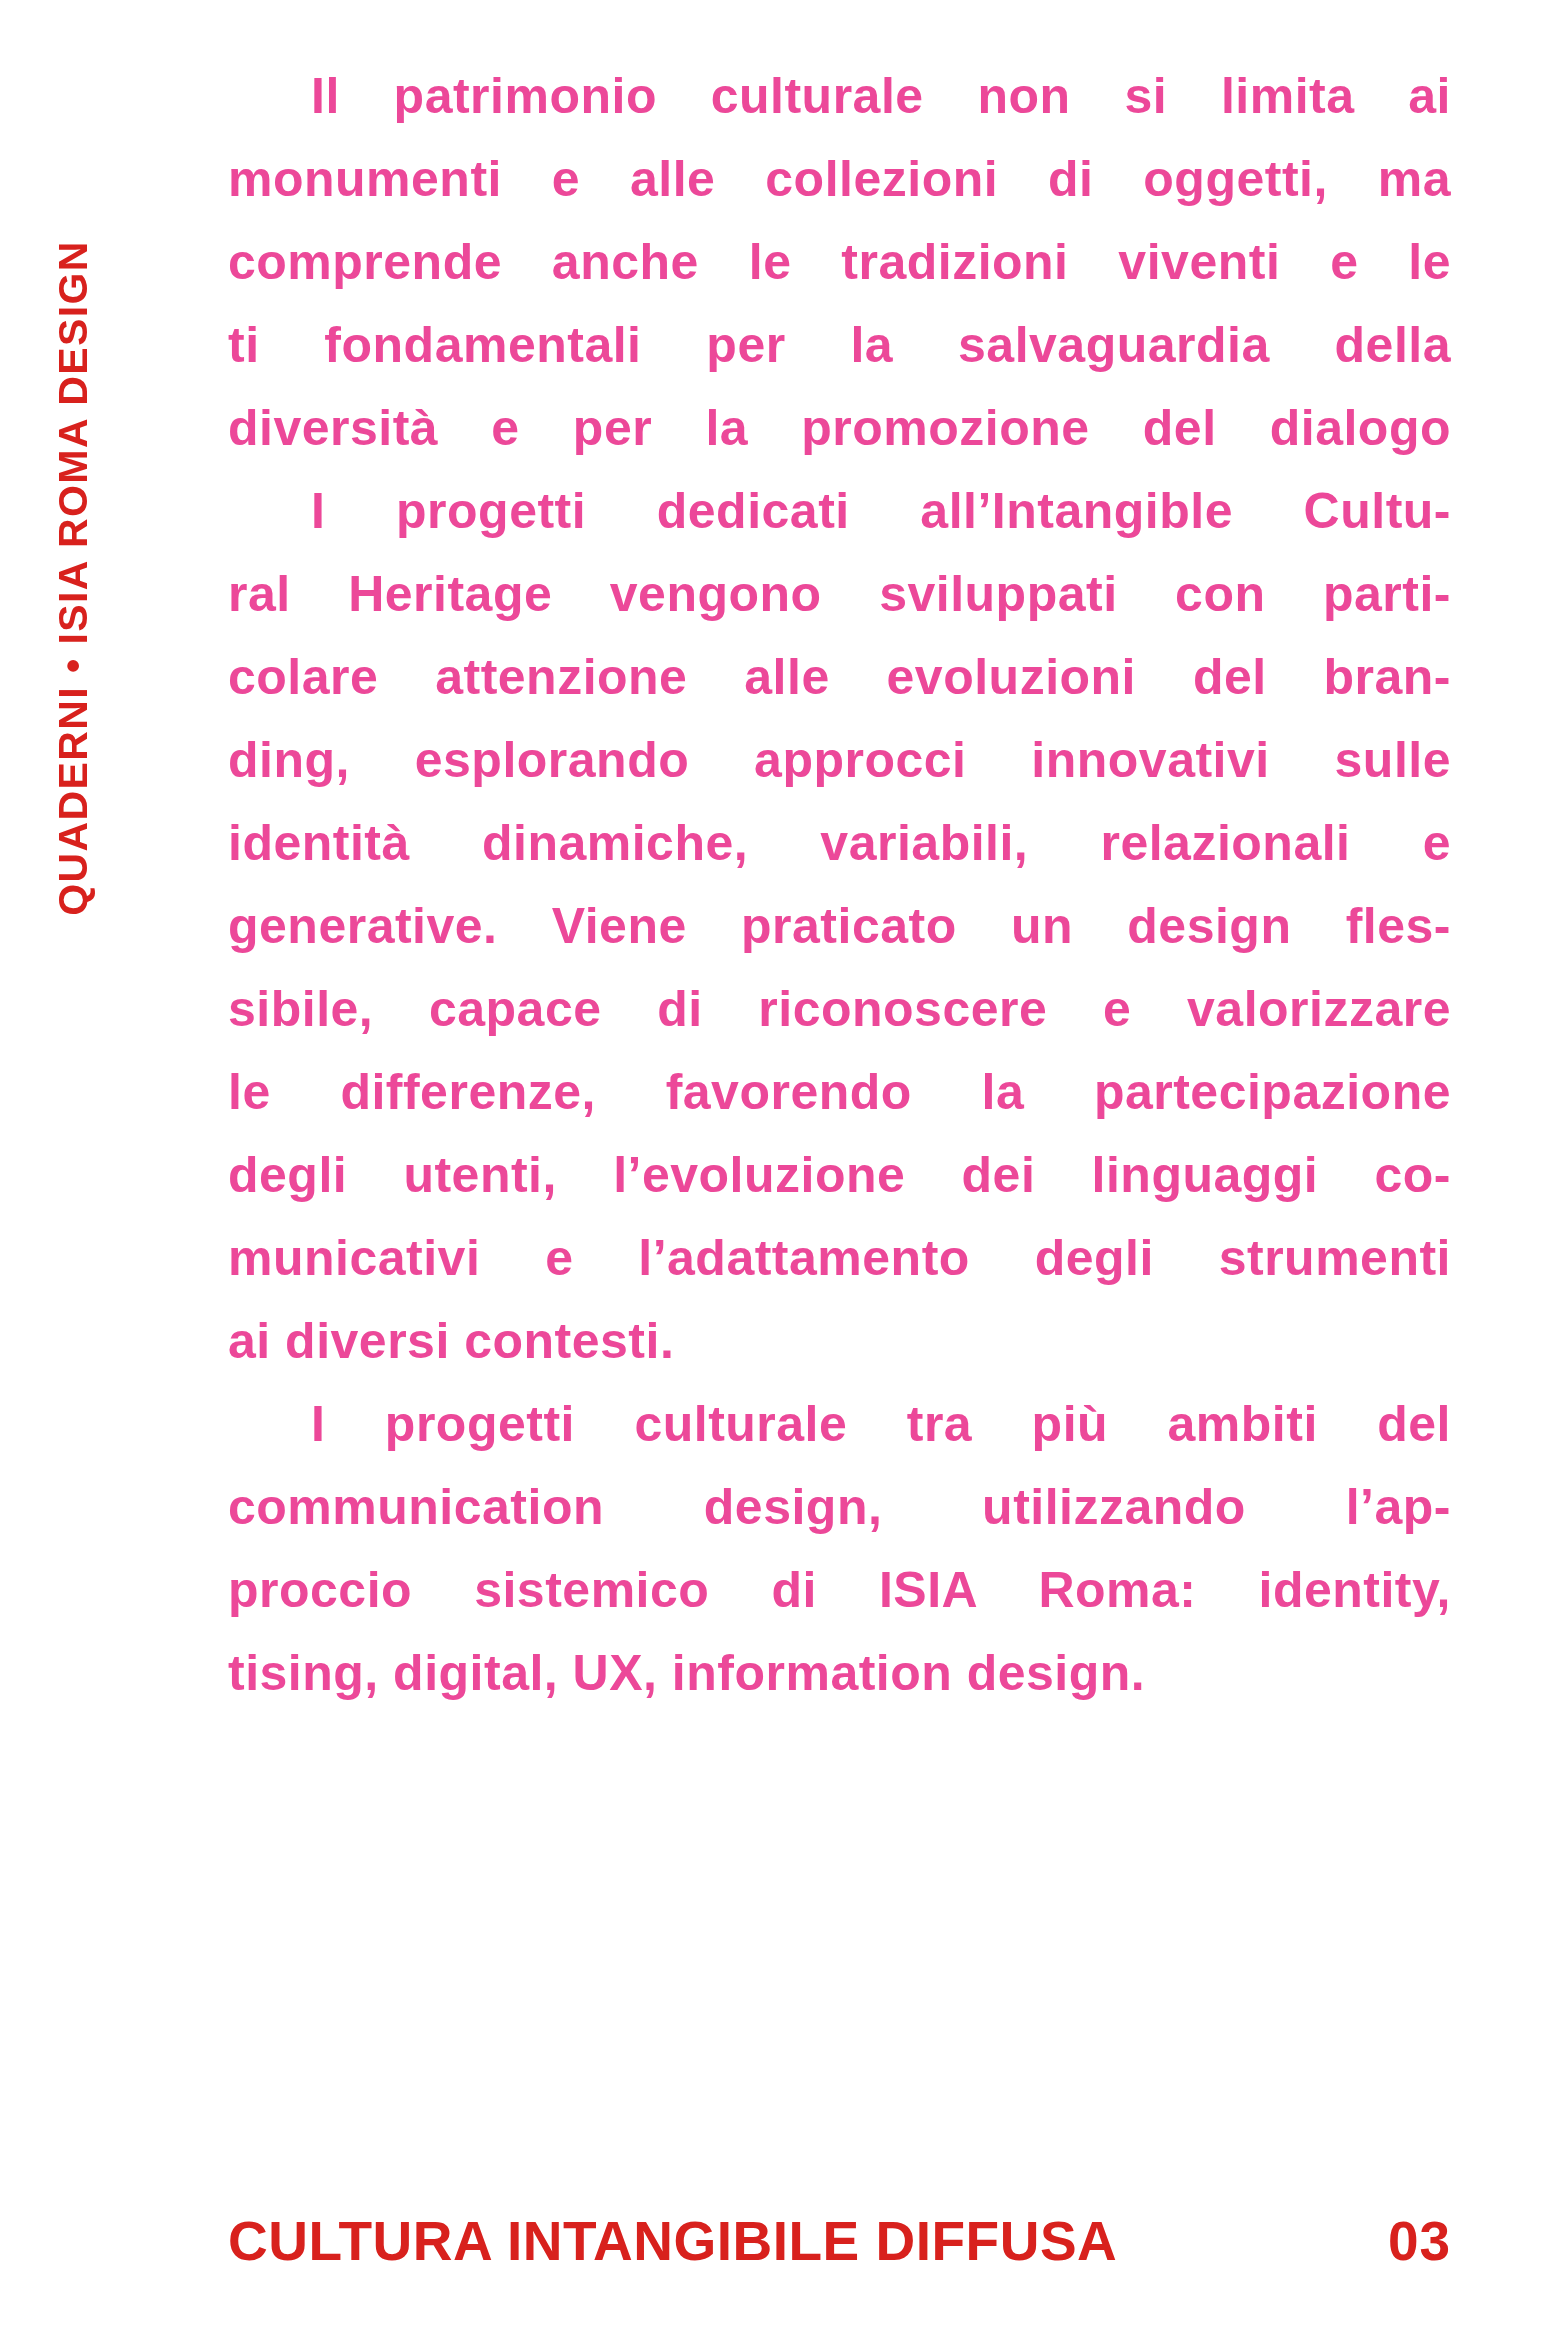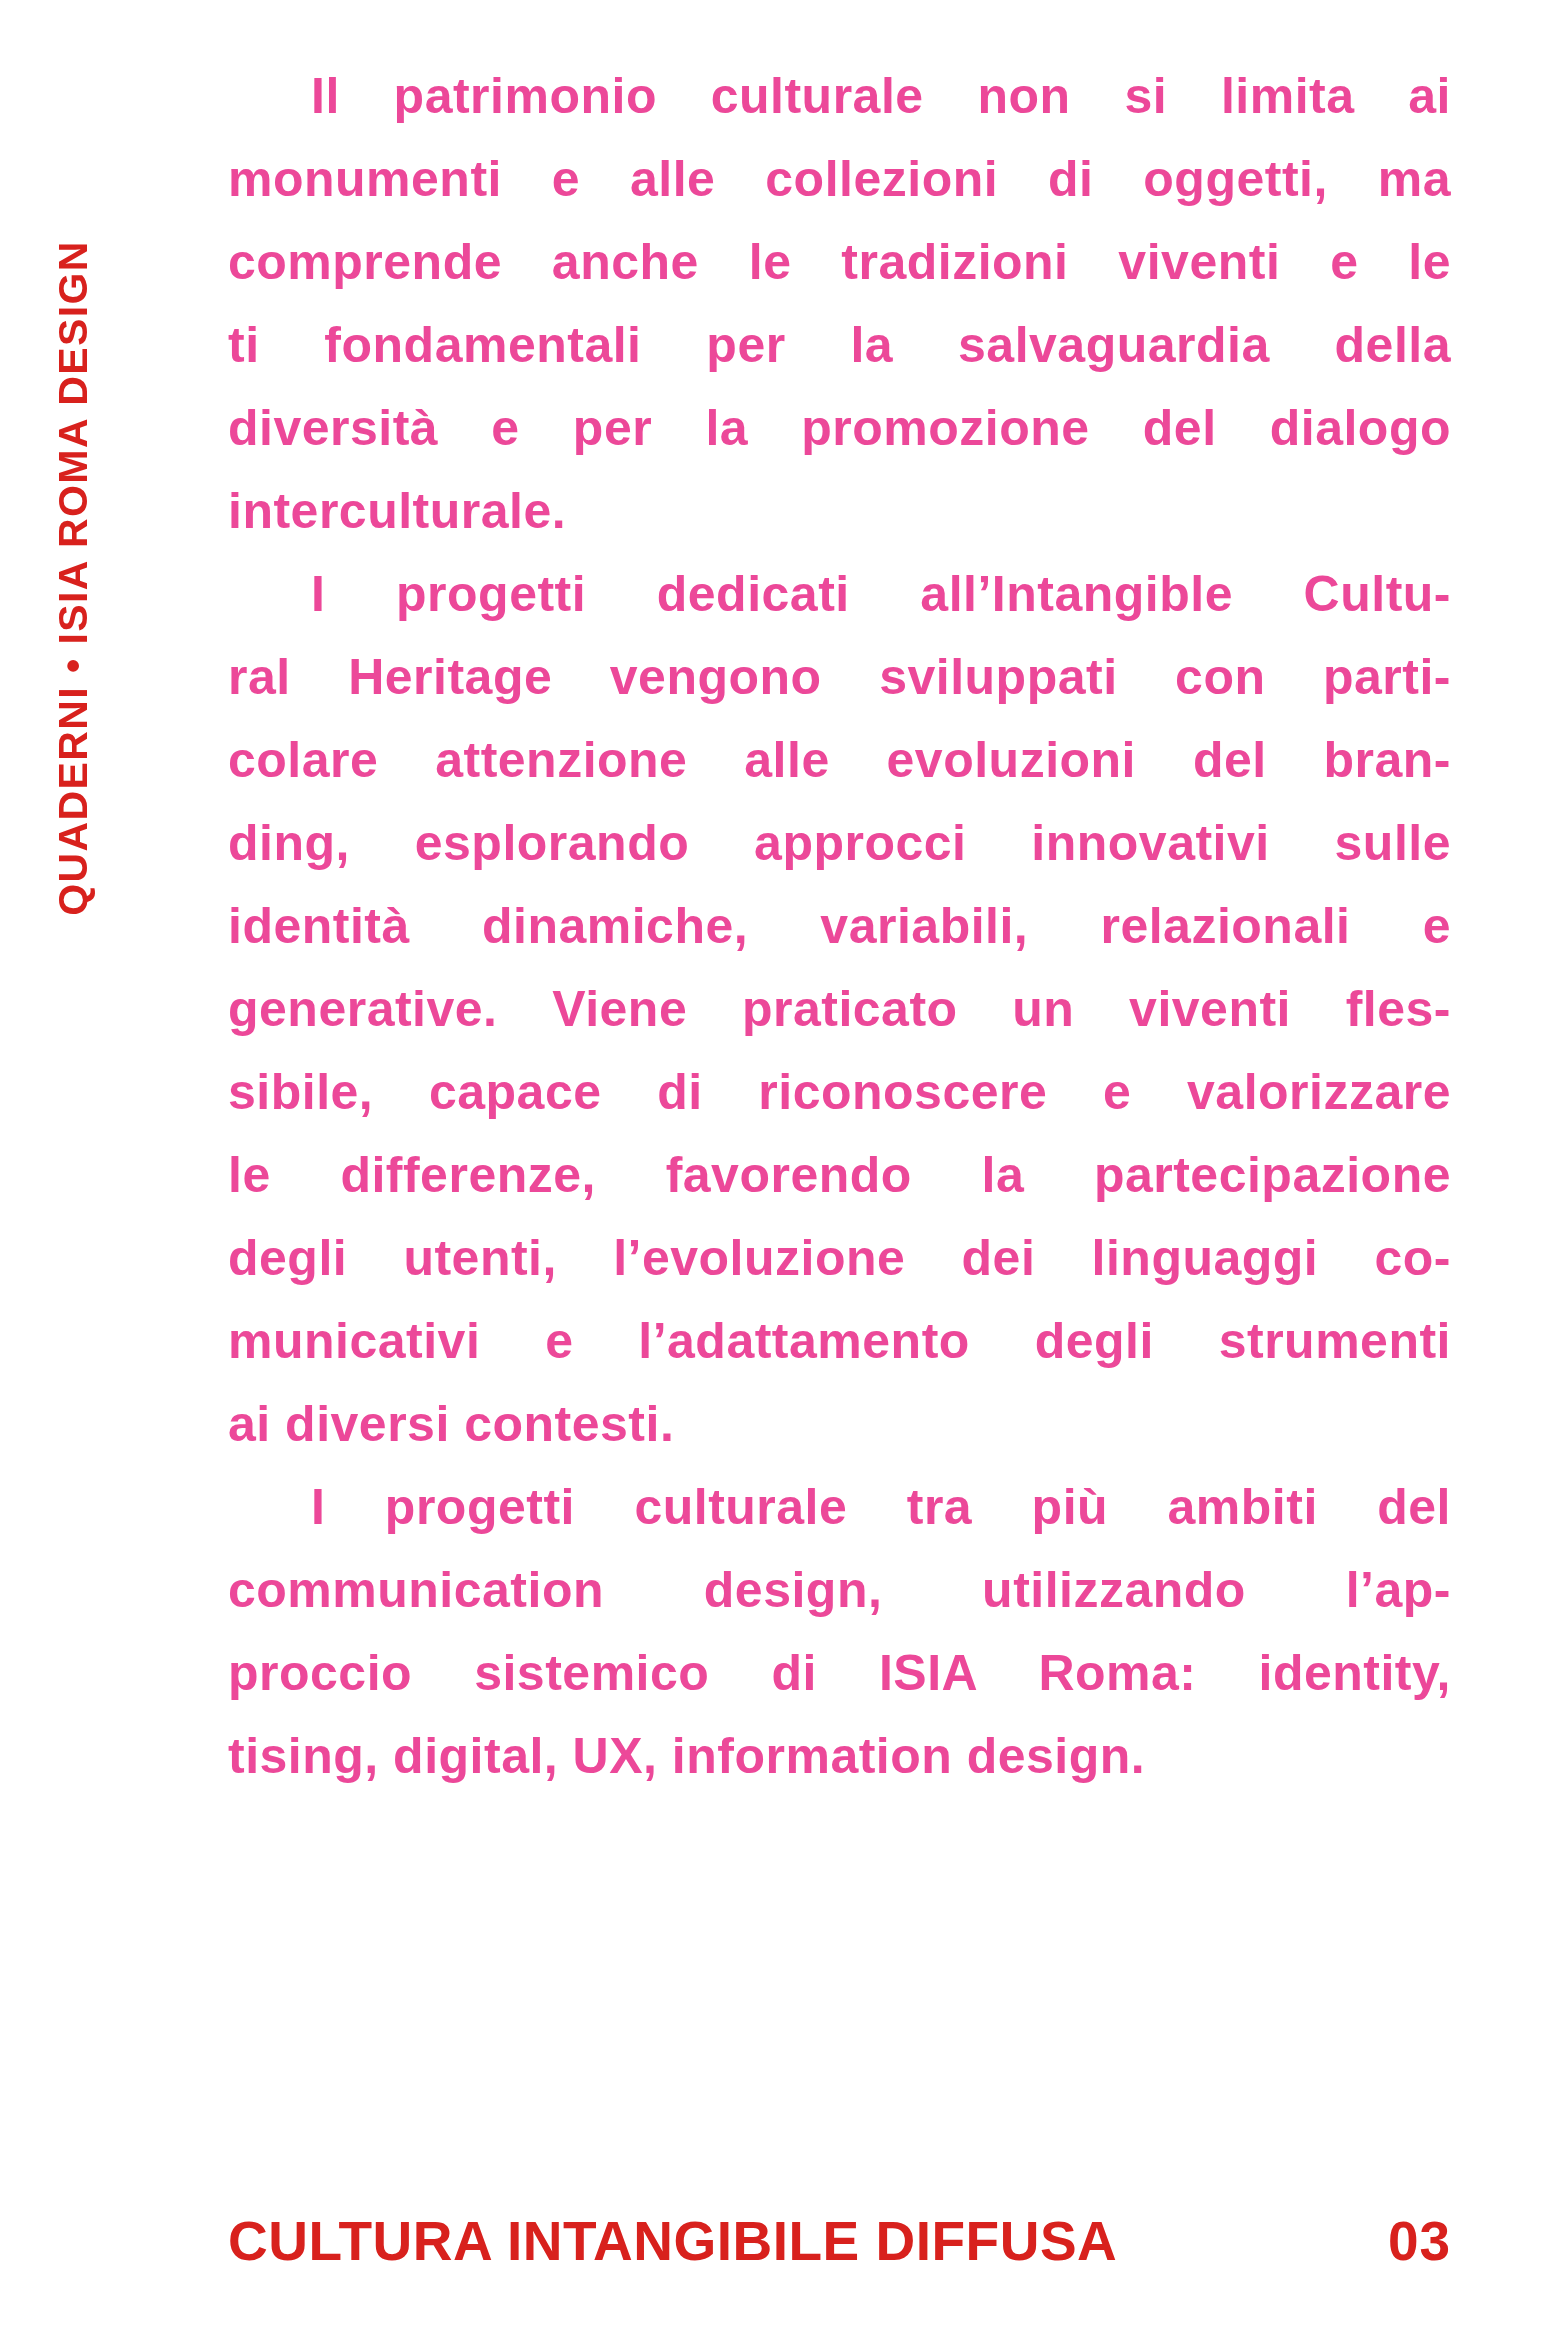--- a/index.html
+++ b/index.html
@@ -83,27 +83,26 @@
 <div class="page">
 
   <div class="spine">QUADERNI • ISIA ROMA DESIGN</div>
 
   <div class="content">
     <div class="line indent">Il patrimonio culturale non si limita ai</div>
     <div class="line">monumenti e alle collezioni di oggetti, ma</div>
     <div class="line">comprende anche le tradizioni viventi e le</div>
     <div class="line">ti fondamentali per la salvaguardia della</div>
     <div class="line">diversità e per la promozione del dialogo</div>
-    <div class="line para-end">interculturale.</div>
     <div class="line indent">I progetti dedicati all’Intangible Cultu-</div>
     <div class="line">ral Heritage vengono sviluppati con parti-</div>
     <div class="line">colare attenzione alle evoluzioni del bran-</div>
     <div class="line">ding, esplorando approcci innovativi sulle</div>
     <div class="line">identità dinamiche, variabili, relazionali e</div>
-    <div class="line">generative. Viene praticato un viventi fles-</div>
+    <div class="line">generative. Viene praticato un design fles-</div>
     <div class="line">sibile, capace di riconoscere e valorizzare</div>
     <div class="line">le differenze, favorendo la partecipazione</div>
     <div class="line">degli utenti, l’evoluzione dei linguaggi co-</div>
     <div class="line">municativi e l’adattamento degli strumenti</div>
     <div class="line para-end">ai diversi contesti.</div>
     <div class="line indent">I progetti culturale tra più ambiti del</div>
     <div class="line">communication design, utilizzando l’ap-</div>
     <div class="line">proccio sistemico di ISIA Roma: identity,</div>
     <div class="line para-end">tising, digital, UX, information design.</div>
   </div>

